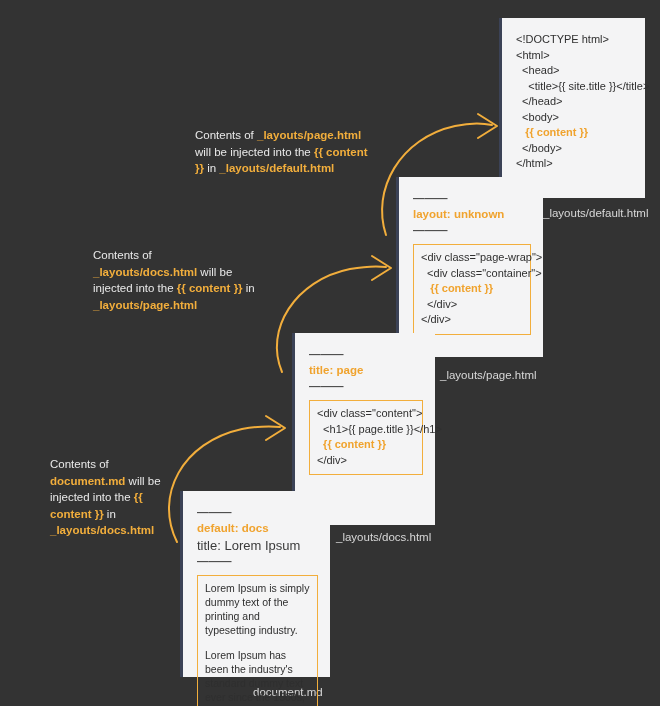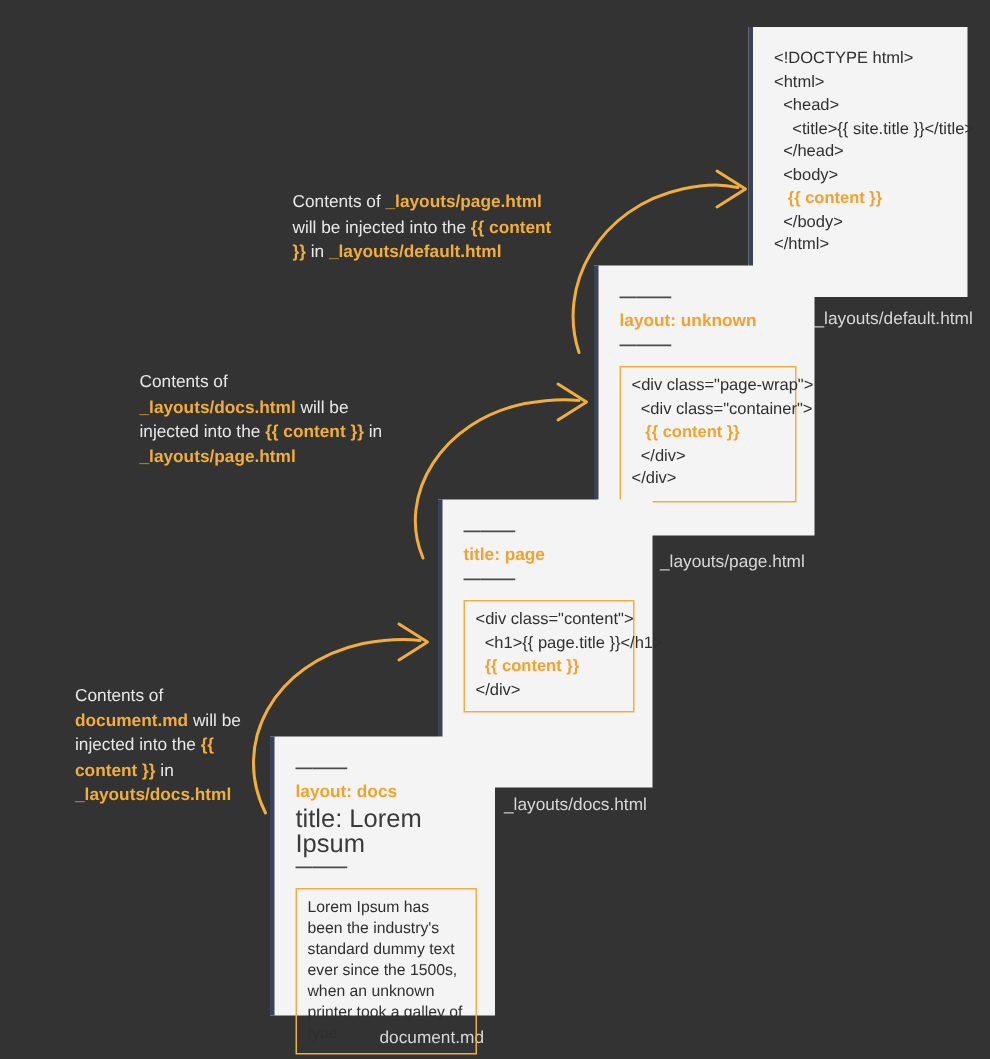--- a/index.html
+++ b/index.html
@@ -57,21 +57,21 @@
   }
   .fm-layout {
     color: #f0a32e;
     font-weight: bold;
     font-size: 11.5px;
     line-height: 17px;
     white-space: nowrap;
   }
   .fm-title {
     color: #3a3a3a;
-    font-size: 17px;
+    font-size: 13px;
     line-height: 17px;
   }
 
   .codebox {
     border: 1.5px solid #f2ae3c;
     padding: 5px 7px 6px 7px;
     margin-top: 6px;
     box-sizing: border-box;
   }
   .codebox.plain {
@@ -210,25 +210,26 @@
         <div class="code-line">&lt;/div&gt;</div>
       </div>
     </div>
   </div>
   <div class="file-label" id="label-docs">_layouts/docs.html</div>
 
   <div class="card" id="card-doc">
     <div class="card-inner">
       <div class="frontmatter">
         <div class="fm-dashes">———</div>
-        <div class="fm-layout">layout: docs</div>
+        <div class="fm-layout">default: docs</div>
         <div class="fm-title">title: Lorem Ipsum</div>
         <div class="fm-dashes">———</div>
       </div>
       <div class="codebox">
+        <p class="doc-para">Lorem Ipsum is simply dummy text of the printing and typesetting industry.</p>
         <p class="doc-para">Lorem Ipsum has been the industry's standard dummy text ever since the 1500s, when an unknown printer took a galley of type.</p>
       </div>
     </div>
   </div>
   <div class="file-label" id="label-doc">document.md</div>
 
   <div class="annotation" id="anno-1">Contents of <b>_layouts/page.html</b> will be injected into the <b>{{ content }}</b> in <b>_layouts/default.html</b></div>
   <div class="annotation" id="anno-2">Contents of <b>_layouts/docs.html</b> will be injected into the <b>{{ content }}</b> in <b>_layouts/page.html</b></div>
   <div class="annotation" id="anno-3">Contents of <b>document.md</b> will be injected into the <b>{{ content }}</b> in <b>_layouts/docs.html</b></div>
 

